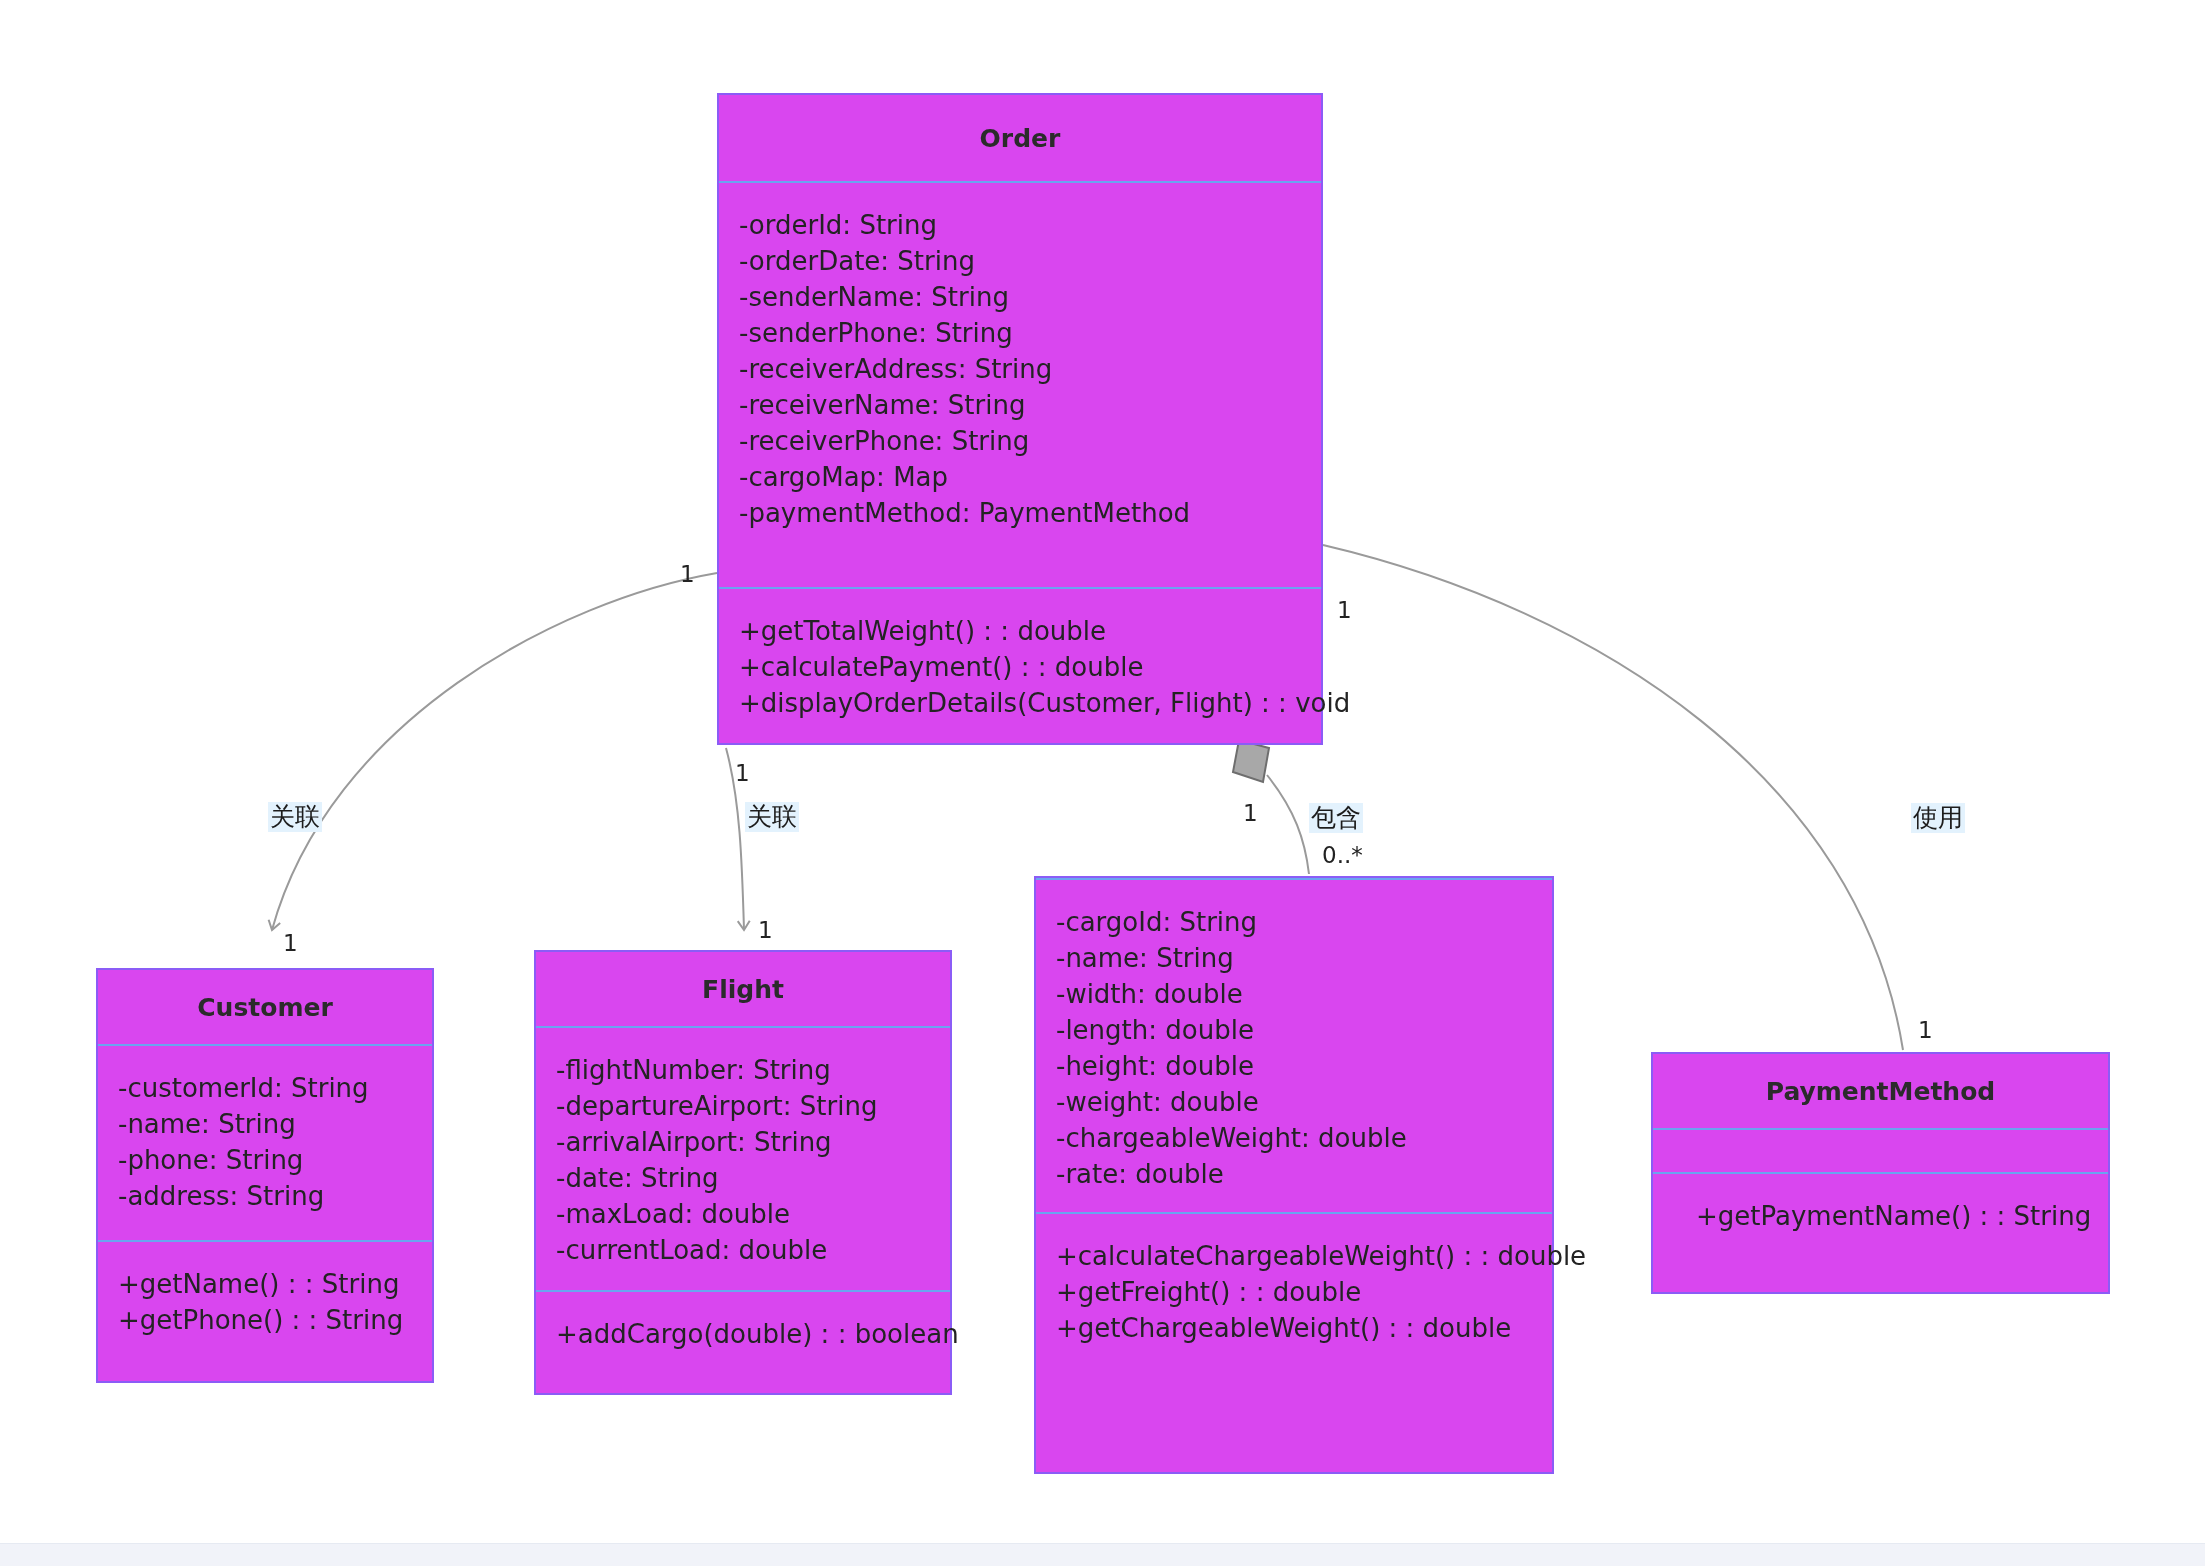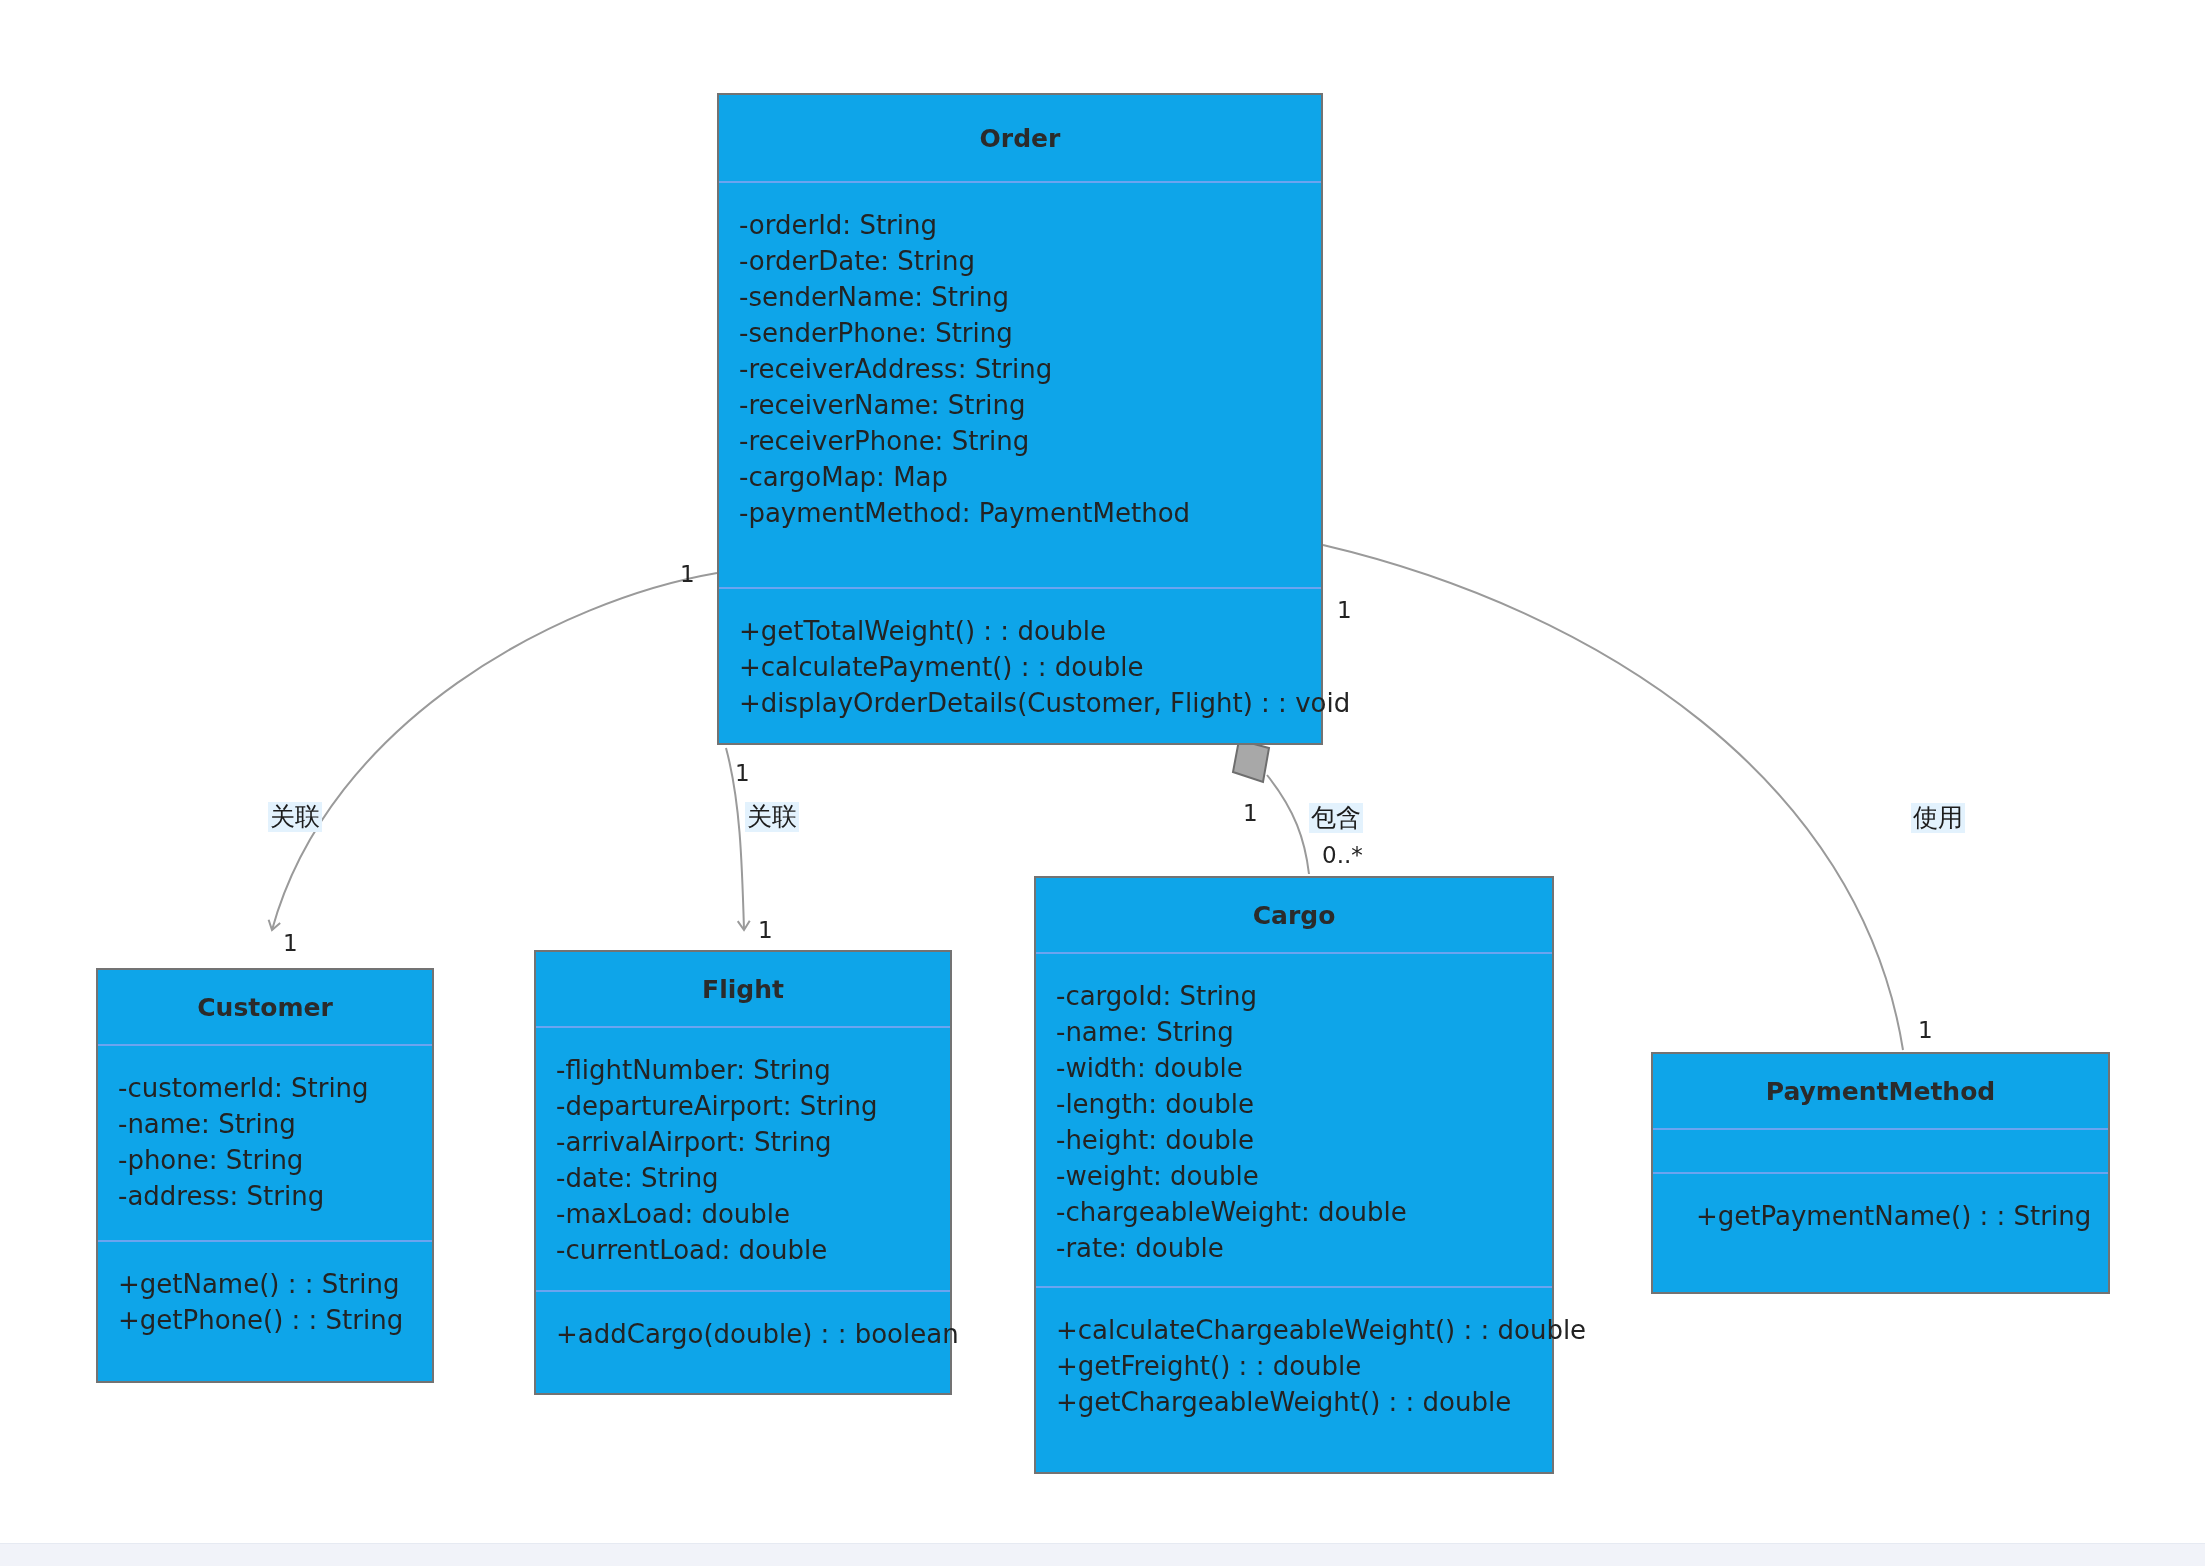--- a/index.html
+++ b/index.html
@@ -17,22 +17,22 @@
   }
   #edge-layer {
     position: absolute;
     left: 0; top: 0;
     width: 2205px;
     height: 1566px;
     pointer-events: none;
   }
   .uml-class {
     position: absolute;
-    background: #0ea5e9;
-    border: 2px solid #737373;
+    background: #d946ef;
+    border: 2px solid #8b5cf6;
     box-sizing: border-box;
     z-index: 2;
   }
   .uml-title {
     text-align: center;
     font-weight: bold;
     font-size: 25px;
     color: #2b2b2b;
     box-sizing: border-box;
     display: flex;
@@ -149,21 +149,20 @@
       <div class="member">-date: String</div>
       <div class="member">-maxLoad: double</div>
       <div class="member">-currentLoad: double</div>
     </div>
     <div class="compartment" style="height:85px;">
       <div class="member">+addCargo(double) : : boolean</div>
     </div>
   </div>
 
   <div class="uml-class" style="left:1034px; top:876px; width:520px; height:598px;">
-    <div class="uml-title" style="height:74px;">Cargo</div>
     <div class="compartment" style="height:334px;">
       <div class="member">-cargoId: String</div>
       <div class="member">-name: String</div>
       <div class="member">-width: double</div>
       <div class="member">-length: double</div>
       <div class="member">-height: double</div>
       <div class="member">-weight: double</div>
       <div class="member">-chargeableWeight: double</div>
       <div class="member">-rate: double</div>
     </div>

